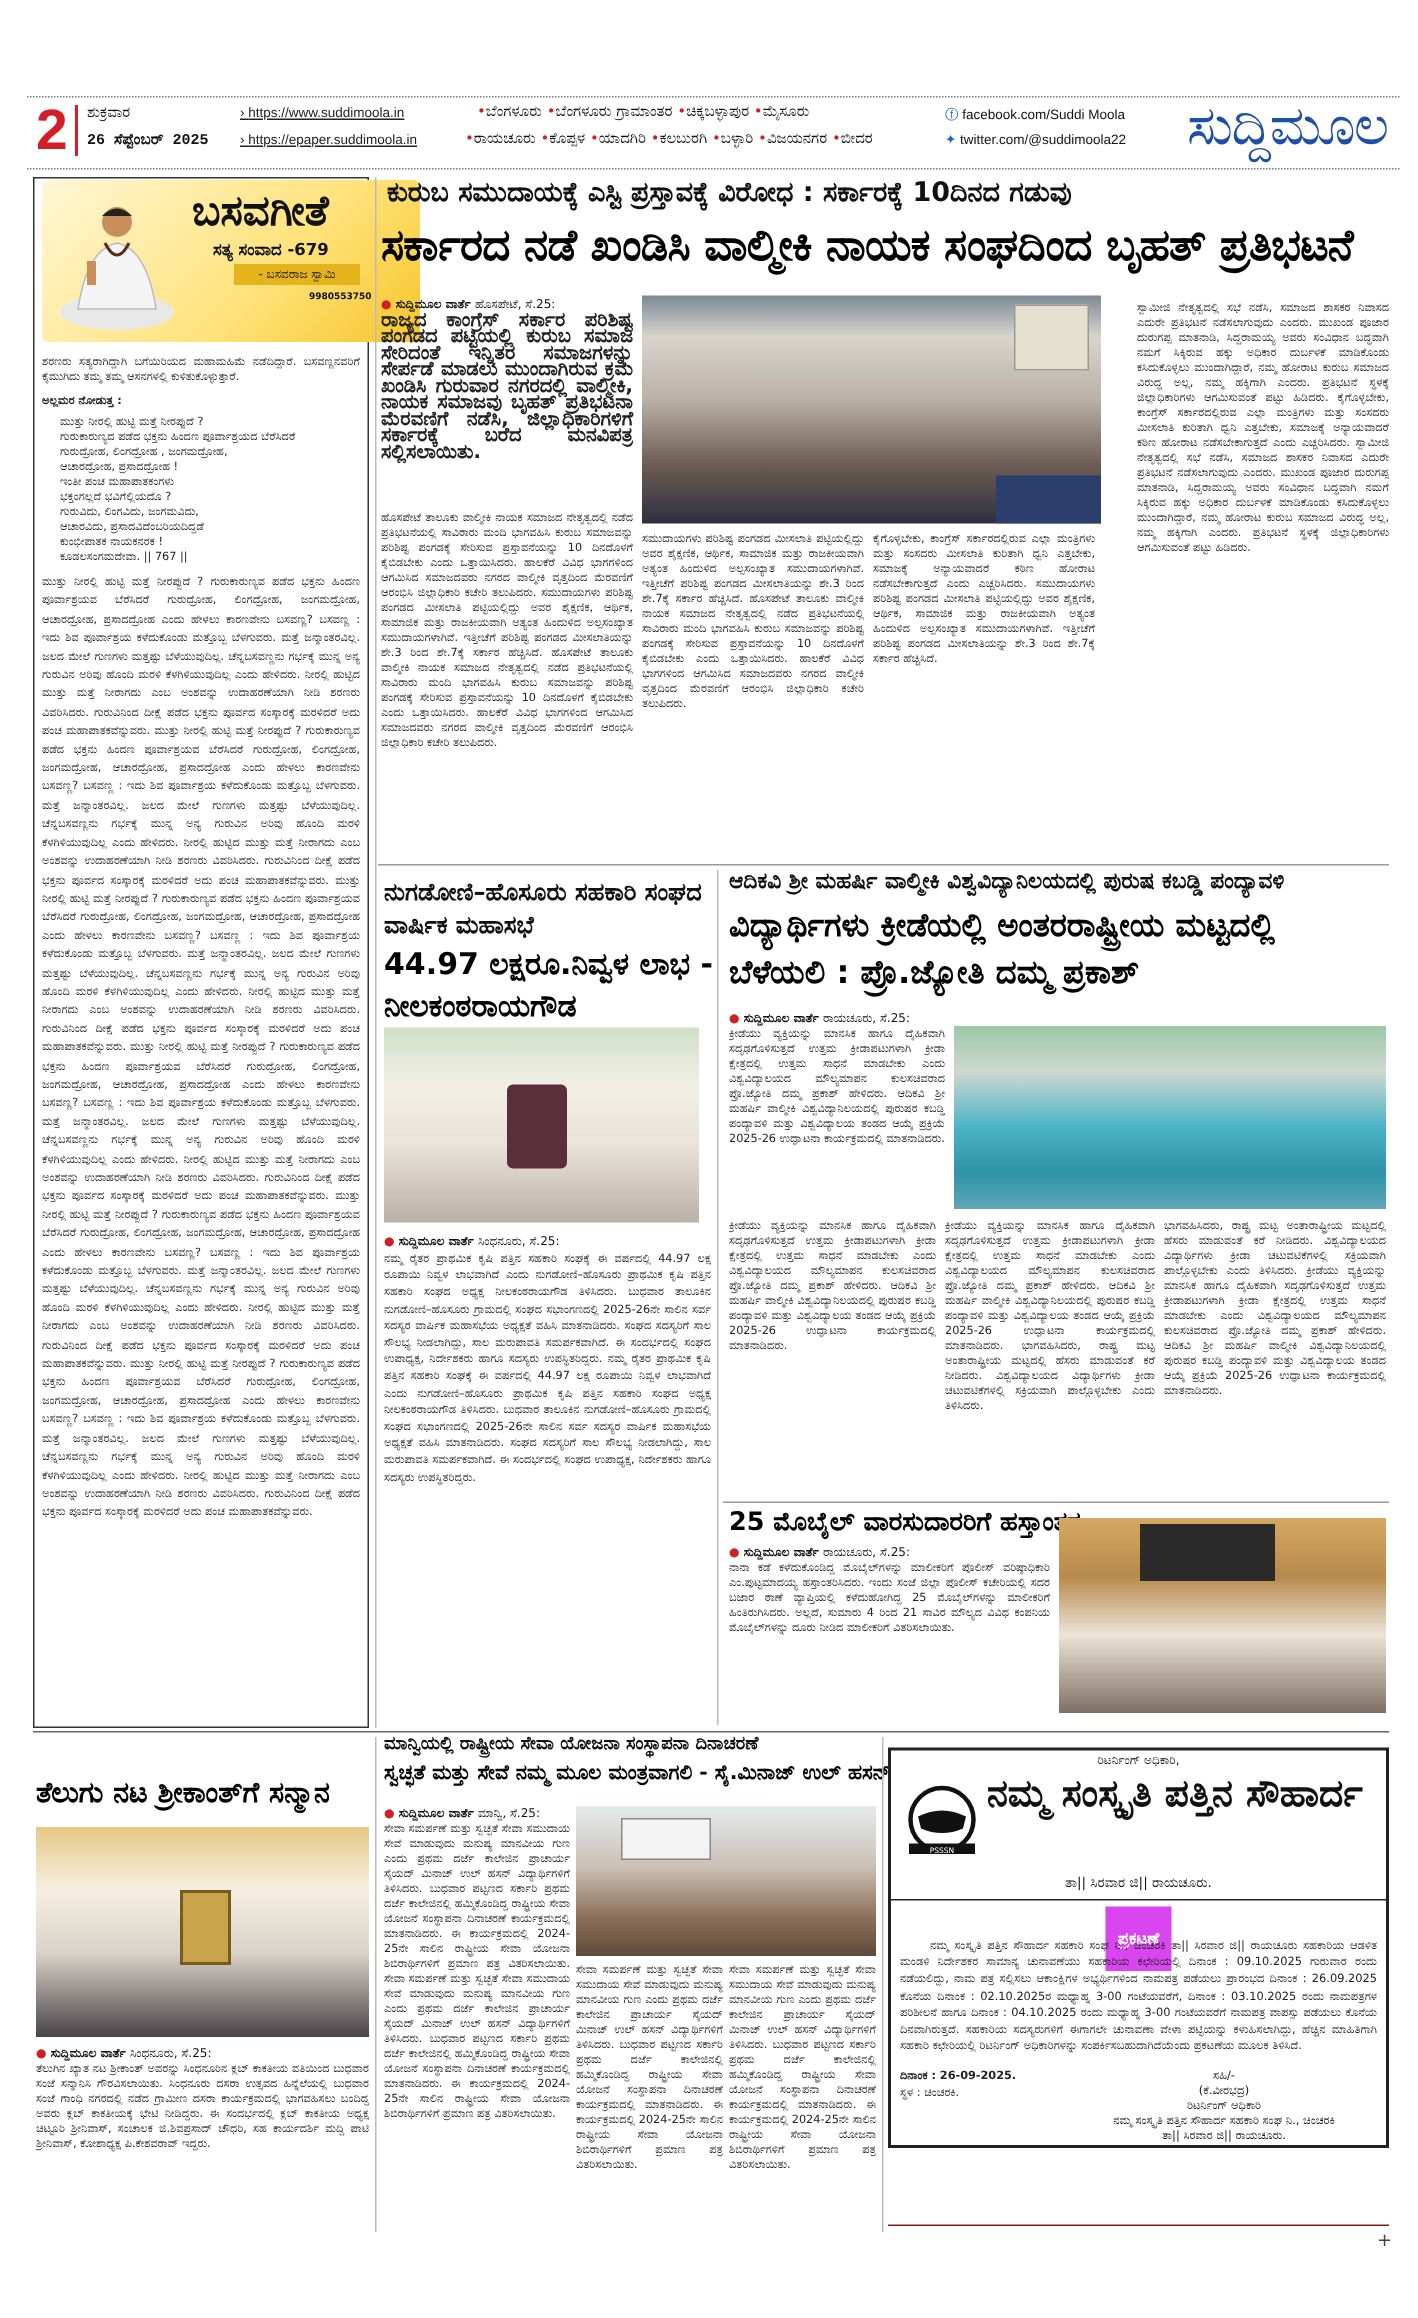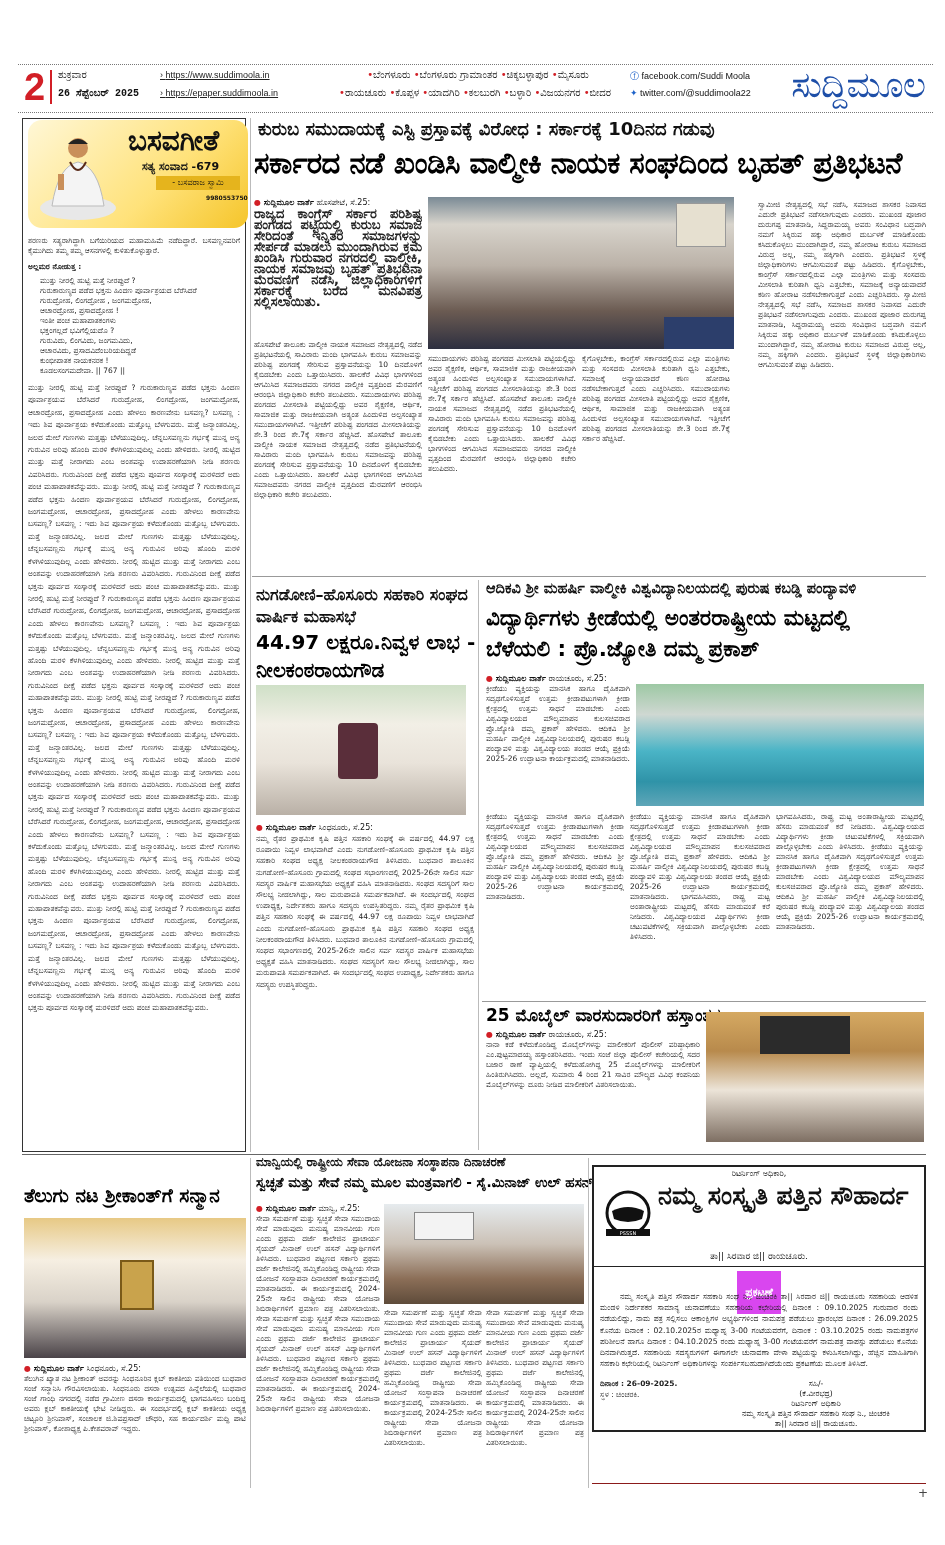--- a/index.html
+++ b/index.html
@@ -4,37 +4,37 @@
 <style>
   * { box-sizing: border-box; margin: 0; padding: 0; }
   body { width: 945px; height: 1545px; background: #fff; font-family: "DejaVu Sans", sans-serif; color: #111; position: relative; overflow: hidden; }
   .dotline { position: absolute; left: 18px; right: 12px; height: 0; border-top: 1px dotted #777; }
   
   .mast { position: absolute; top: 66px; left: 18px; right: 12px; height: 44px; }
   .pg-num { position: absolute; left: 6px; top: 2px; font-size: 38px; line-height: 38px; font-weight: bold; color: #d21f26; font-family: "Liberation Sans", sans-serif; }
   .pg-bar { position: absolute; left: 32px; top: 4px; width: 2px; height: 34px; background: #d21f26; }
   .dayline { position: absolute; left: 40px; font-size: 10px; font-family: Liberation Mono, monospace; }
   .urls { position: absolute; left: 142px; font-size: 9px; font-family: "Liberation Sans", sans-serif; color: #222; text-decoration: underline; }
-  .districts { position: absolute; left: 300px; width: 320px; font-size: 10px; text-align: center; }
+  .districts { position: absolute; left: 300px; width: 320px; font-size: 10px; text-align: left; }
   .districts span { white-space: nowrap; }
   .districts .dot { color: #d21f26; }
   .social { position: absolute; left: 612px; font-size: 9px; font-family: "Liberation Sans", sans-serif; }
   .social .ic { color: #1d62c9; font-size: 9px; }
   .logo { position: absolute; right: 8px; top: -2px; font-size: 36px; font-weight: normal; color: #1e4fa8; letter-spacing: -1px; font-family: "DejaVu Sans", sans-serif; }
   
   .col-left { position: absolute; left: 22px; top: 118px; width: 224px; height: 1034px; border: 1px solid #333; }
   .vrule { position: absolute; width: 1px; background: #bbb; }
   .hrule { position: absolute; height: 1px; background: #999; }
   .text { font-size: 7.5px; line-height: 10px; color: #222; text-align: justify; font-family: "DejaVu Sans", sans-serif; }
   .byline { font-size: 8px; font-weight: bold; color: #111; }
   .byline .dot { color: #d21f26; }
   .photo { position: absolute; overflow: hidden; }
   .kicker { position: absolute; font-size: 17px; font-weight: bold; white-space: nowrap; }
   .headline { position: absolute; font-weight: 900; white-space: nowrap; color: #000000; }
-  .banner { position: absolute; left: 28px; top: 120px; width: 220px; height: 108px; background: linear-gradient(135deg,#fff7d6 0%,#ffe27a 60%,#f5c52a 100%); border-radius: 14px; }
+  .banner { position: absolute; left: 28px; top: 120px; width: 252px; height: 108px; background: linear-gradient(135deg,#fff7d6 0%,#ffe27a 60%,#f5c52a 100%); border-radius: 4px; }
   .basava-title { position: absolute; left: 100px; top: 4px; font-size: 28px; font-weight: bold; color: #111; }
   .basava-sub { position: absolute; left: 114px; top: 40px; font-size: 11px; font-weight: bold; }
   .basava-author { position: absolute; left: 128px; top: 56px; width: 84px; height: 14px; background: #e5b41d; font-size: 8px; text-align: center; line-height: 14px; }
   .basava-phone { position: absolute; left: 178px; top: 74px; font-size: 6px; font-weight: bold; }
   .saint { position: absolute; left: 10px; top: 6px; width: 80px; height: 96px; }
   .ad-box { position: absolute; left: 592px; top: 1165px; width: 334px; height: 267px; border: 2px solid #222; }
   .ad-badge { display: inline-block; background: #d946ef; color: #fff; font-size: 11px; font-weight: bold; padding: 15px 8px; }
   .bottom-rule { position: absolute; left: 592px; top: 1483px; width: 334px; height: 1px; background: #8b1a1a; }
 </style>
 </head>

